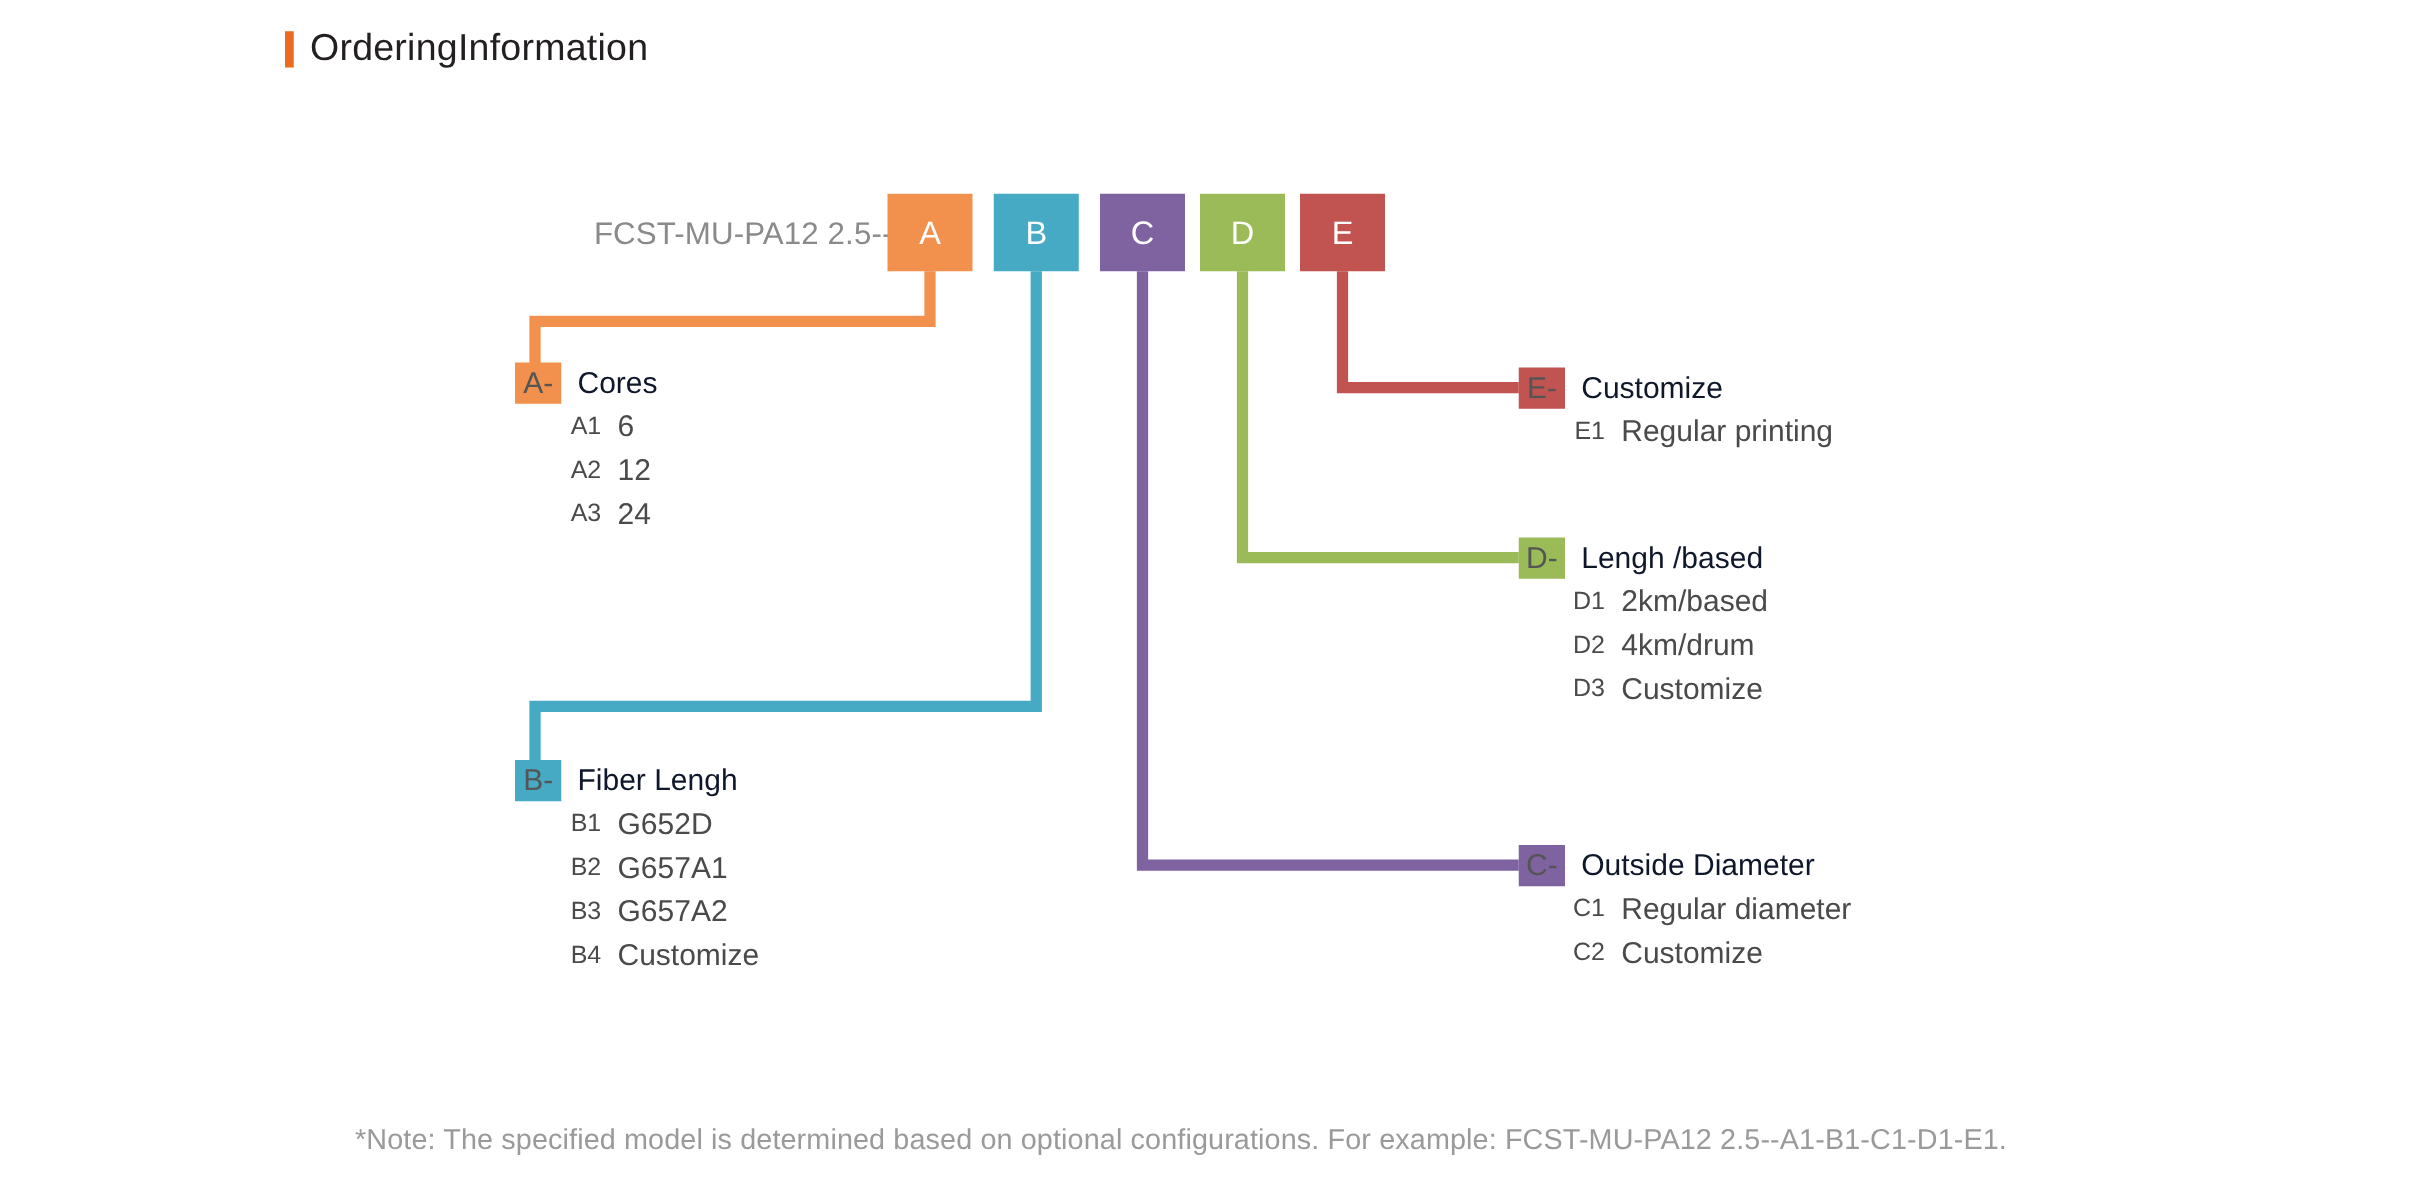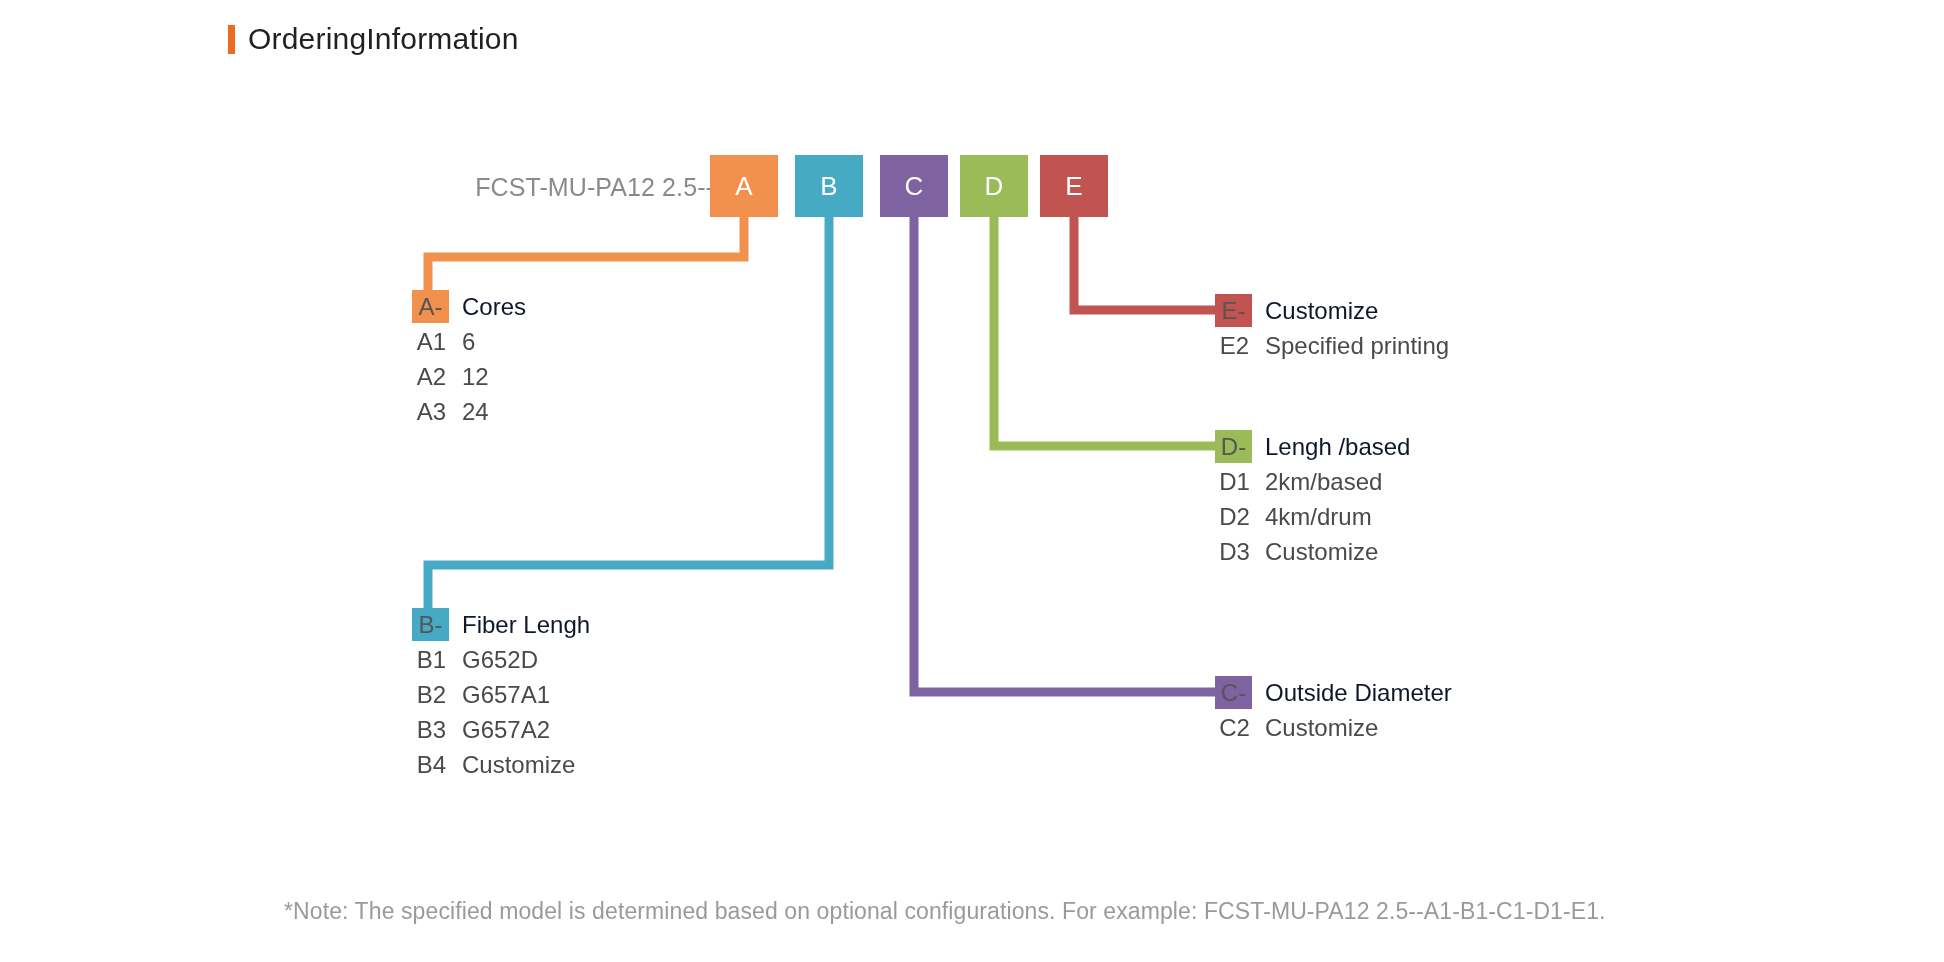--- a/index.html
+++ b/index.html
@@ -108,26 +108,27 @@
   .legend-row {
     display: flex;
     align-items: center;
     white-space: nowrap;
     margin-top: 2px;
     height: 33px;
   }
   .legend-code {
     display: inline-block;
     width: 37px;
-    text-align: center;
+    text-align: right;
     color: #4a4a4a;
-    font-size: 24px;
+    font-size: 20px;
     flex: none;
     padding-left: 2px;
     box-sizing: border-box;
+    margin-left: 32px;
   }
   .legend-val {
     margin-left: 13px;
     color: #4a4a4a;
     font-size: 24px;
   }
 
   
   #footnote {
     position: absolute;
@@ -211,20 +212,24 @@
       <span class="legend-val">Customize</span>
     </div>
   </div>
 
   <div class="legend" style="left:1215px; top:676px;">
     <div class="legend-head">
       <span class="legend-key" style="background: rgb(127, 99, 161);">C-</span>
       <span class="legend-title">Outside Diameter</span>
     </div>
     <div class="legend-row">
+      <span class="legend-code">C1</span>
+      <span class="legend-val">Regular diameter</span>
+    </div>
+    <div class="legend-row">
       <span class="legend-code">C2</span>
       <span class="legend-val">Customize</span>
     </div>
   </div>
 
   <div class="legend" style="left:1215px; top:430px;">
     <div class="legend-head">
       <span class="legend-key" style="background: rgb(155, 187, 89);">D-</span>
       <span class="legend-title">Lengh /based</span>
     </div>
@@ -241,20 +246,20 @@
       <span class="legend-val">Customize</span>
     </div>
   </div>
 
   <div class="legend" style="left:1215px; top:294px;">
     <div class="legend-head">
       <span class="legend-key" style="background: rgb(193, 83, 80);">E-</span>
       <span class="legend-title">Customize</span>
     </div>
     <div class="legend-row">
-      <span class="legend-code">E2</span>
-      <span class="legend-val">Specified printing</span>
+      <span class="legend-code">E1</span>
+      <span class="legend-val">Regular printing</span>
     </div>
   </div>
 
 </div>
 
 <div id="footnote">*Note: The specified model is determined based on optional configurations. For example: FCST-MU-PA12 2.5--A1-B1-C1-D1-E1.</div>
 
 </body></html>

